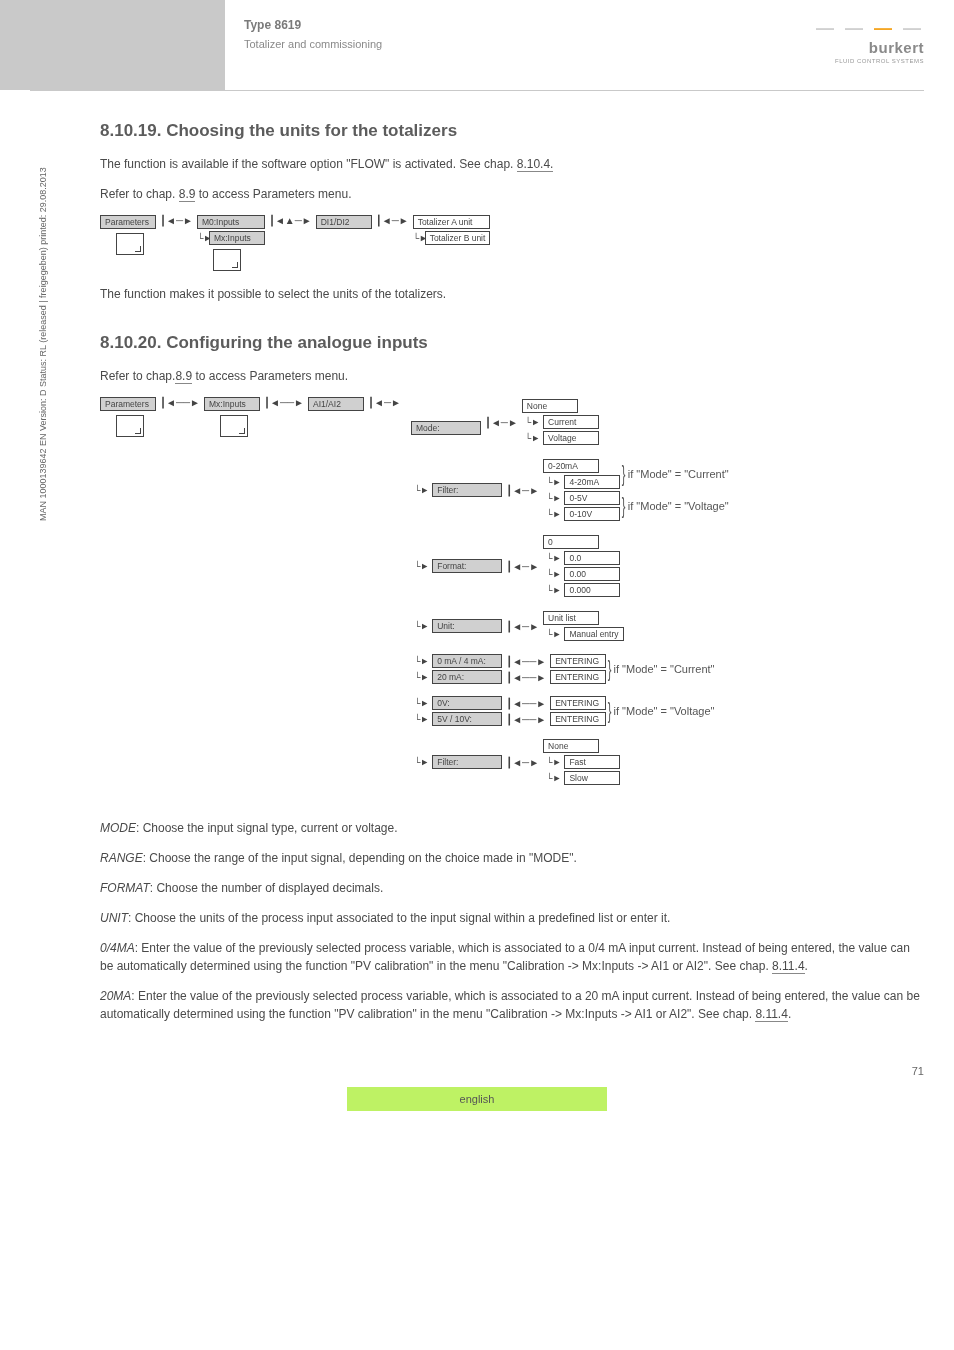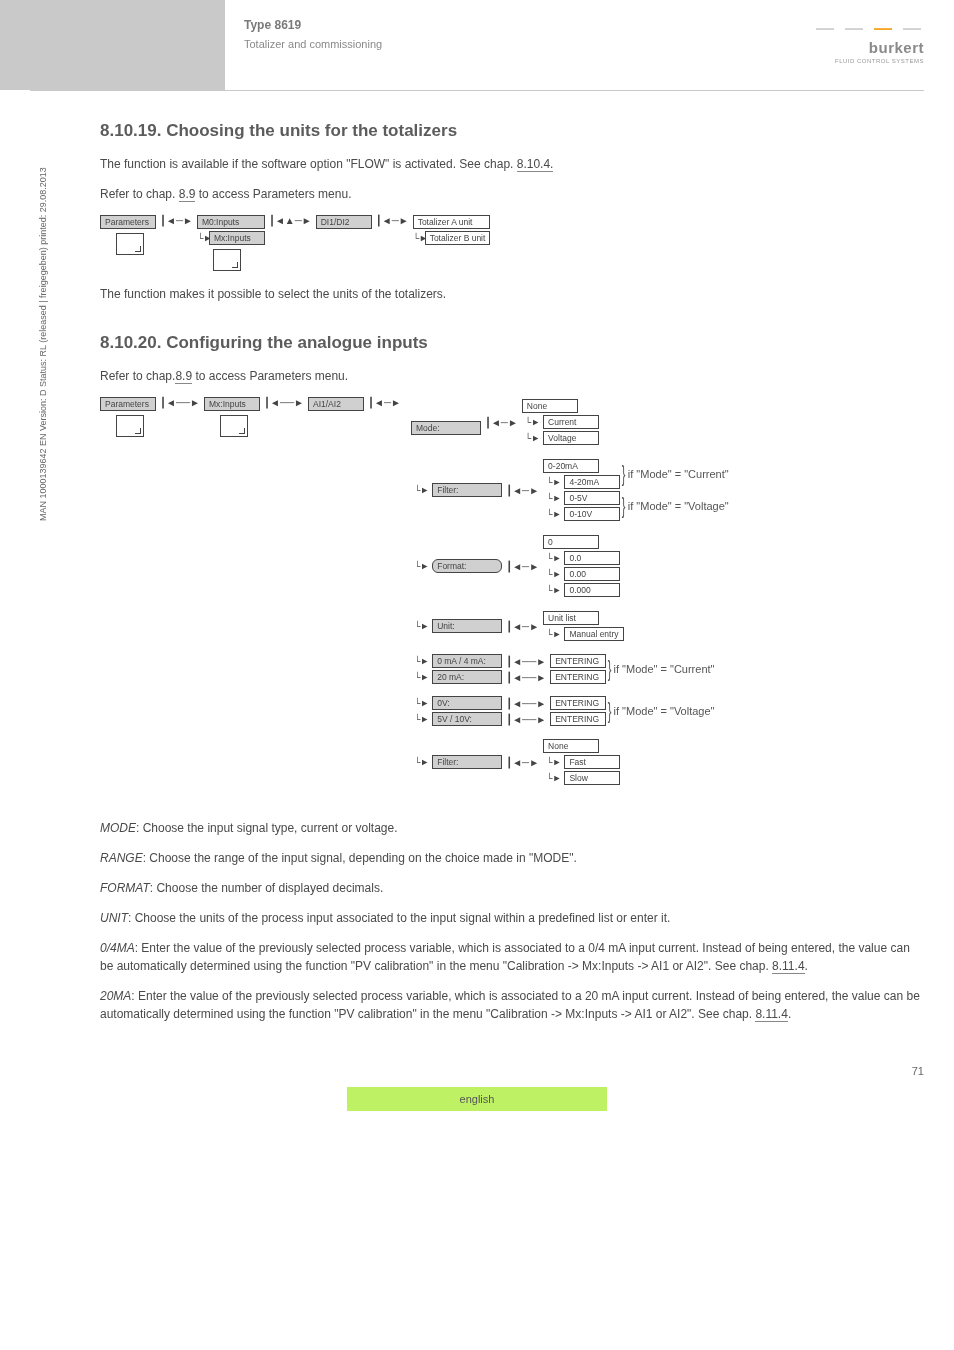--- a/index.html
+++ b/index.html
@@ -184,21 +184,21 @@
               </div>
               <span class="brace">}</span>
               <span class="annot">if "Mode" = "Voltage"</span>
             </div>
           </div>
         </div>
         <div style="height:10px;"></div>
 
         <div class="tree-item">
           <span class="arrow-sm">└►</span>
-            <span class="node node-gray" style="min-width:70px;border-radius:6px;">Format:</span>
+            <span class="node node-gray" style="min-width:70px;">Format:</span>
           <span class="arrow-lr">┃◄─►</span>
           <div class="col">
             <div class="tree-item">
                 <span class="node">0</span>
               </div>
             <div class="tree-item">
                 <span class="arrow-sm">└►</span>
                 <span class="node">0.0</span>
               </div>
             <div class="tree-item">

